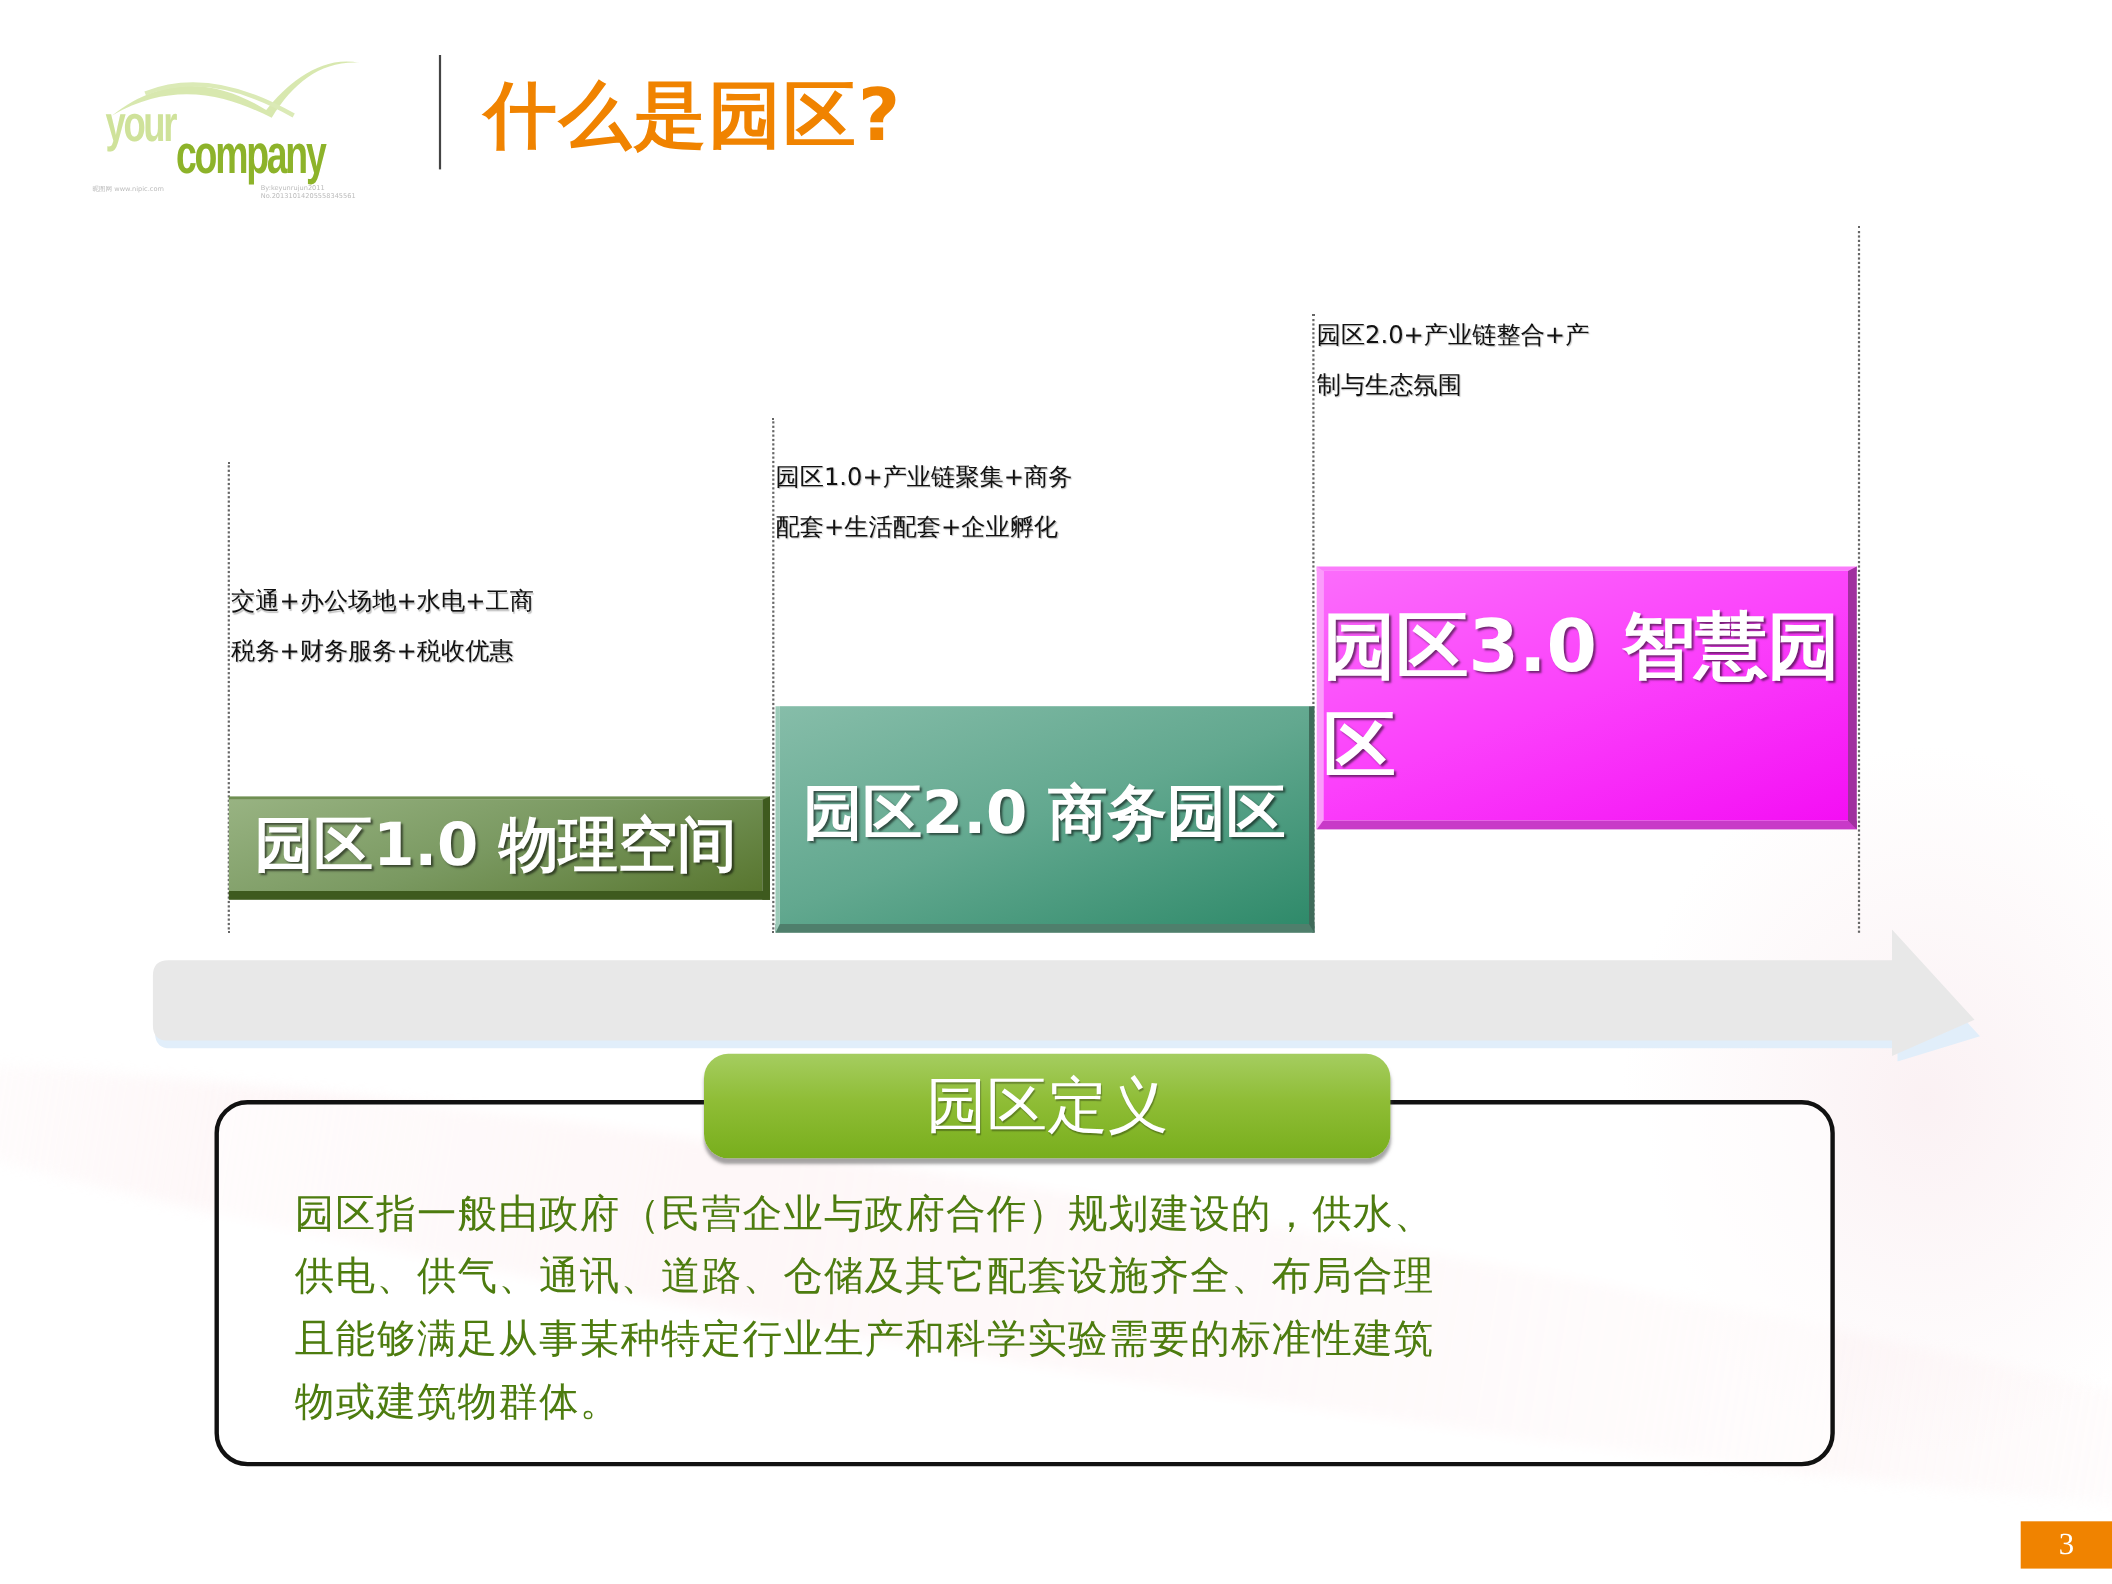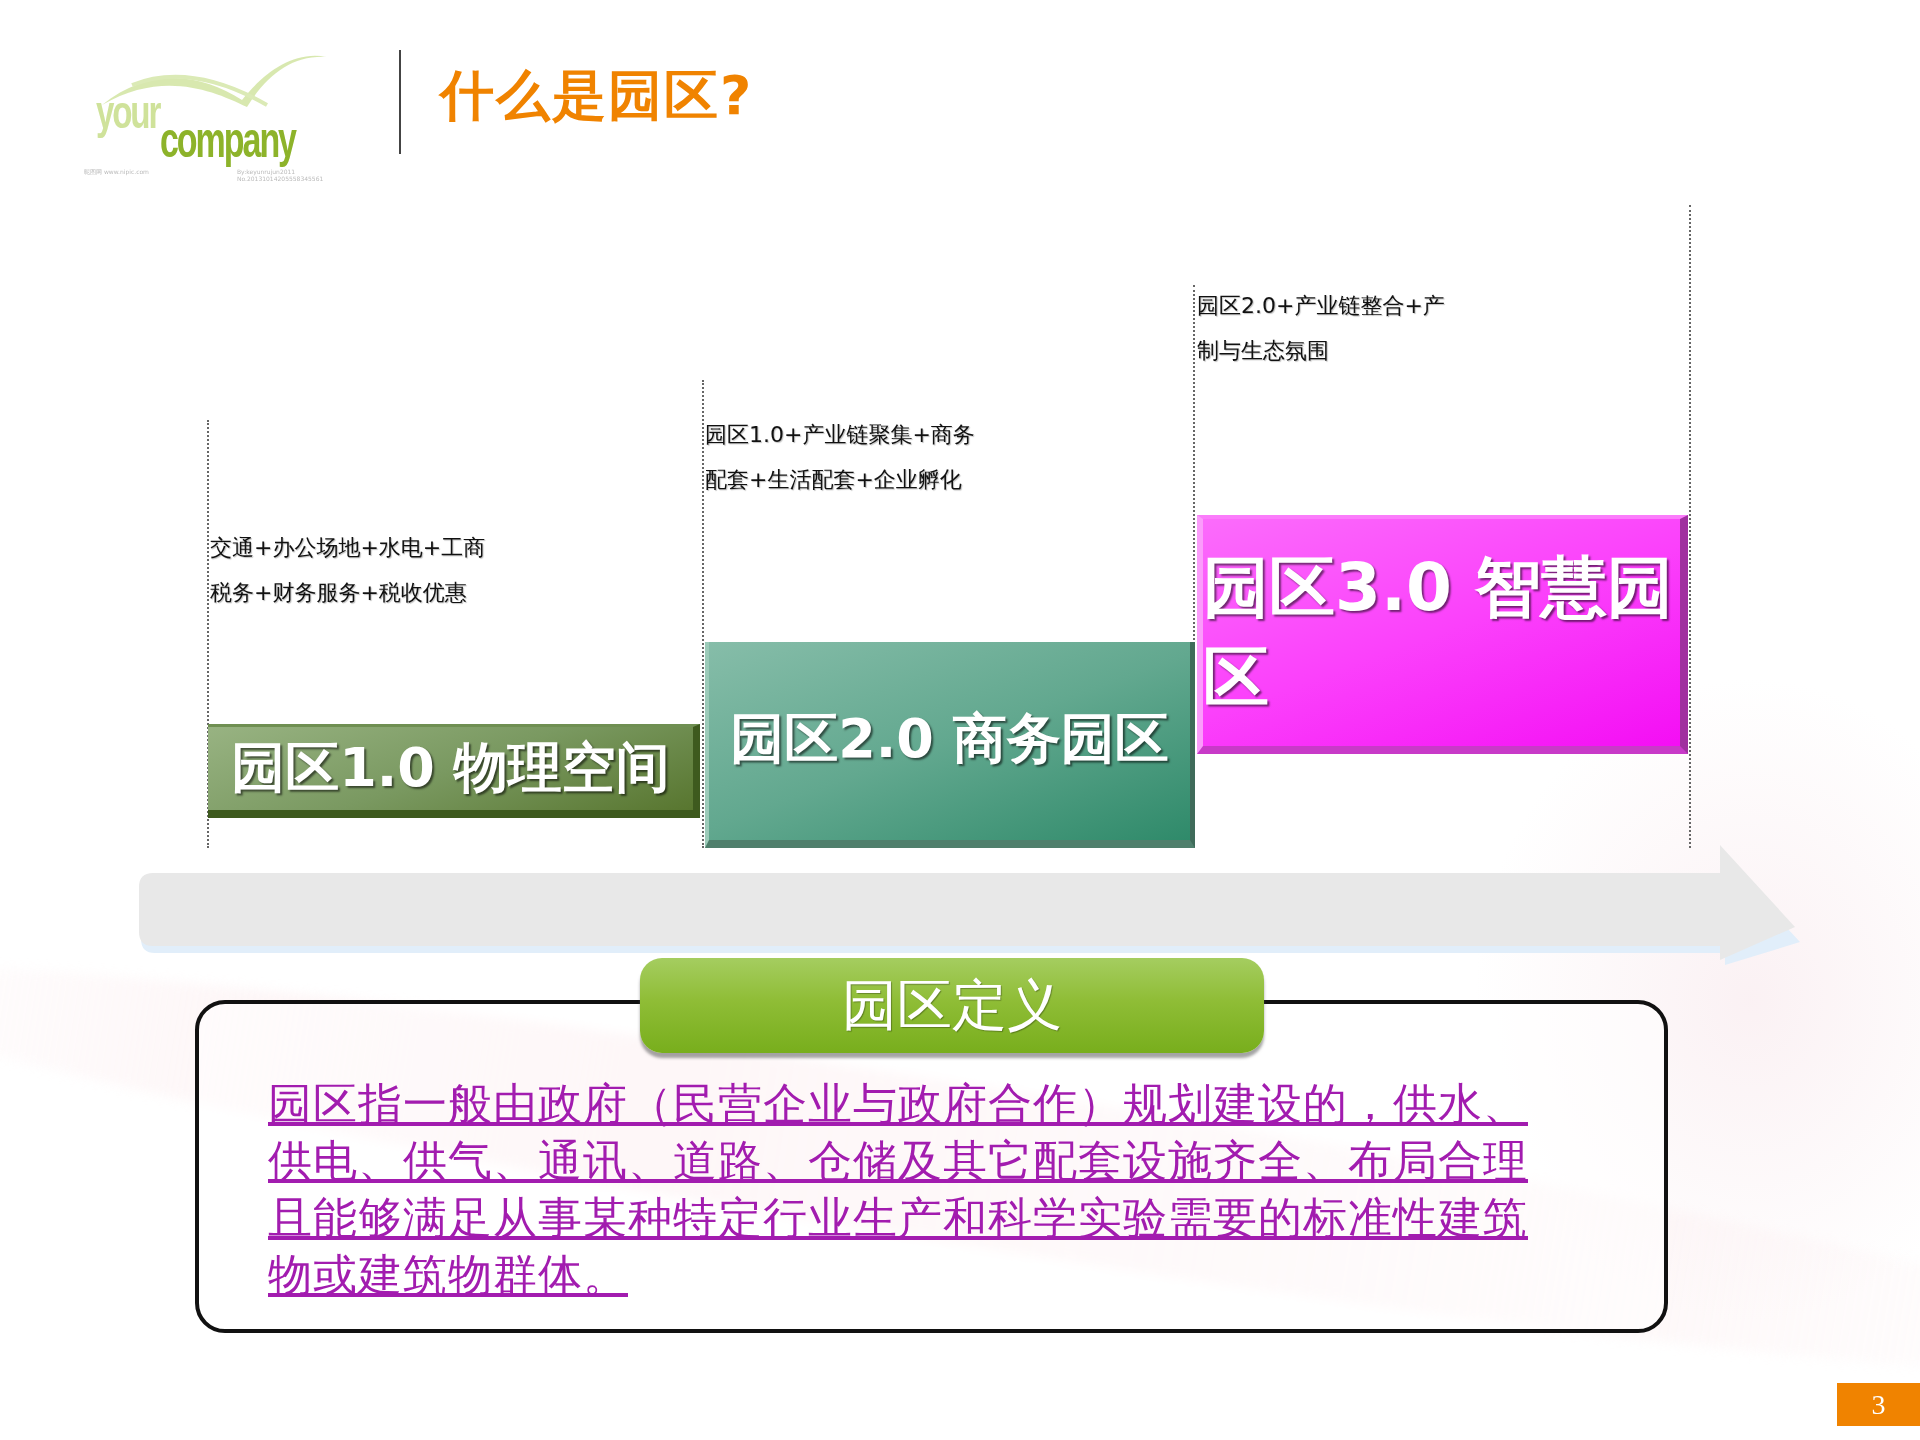--- a/index.html
+++ b/index.html
@@ -5,31 +5,31 @@
   html,body{margin:0;padding:0;}
   body{width:1920px;height:1440px;position:relative;overflow:hidden;background:#ffffff;font-family:"DejaVu Sans","Liberation Sans",sans-serif;}
   .abs{position:absolute;}
   .swoosh{position:absolute;left:-200px;top:1090px;width:2400px;height:160px;background:linear-gradient(90deg,rgba(255,230,230,0) 0%,rgba(250,225,228,0.55) 35%,rgba(250,230,232,0.35) 70%,rgba(255,240,240,0) 100%);transform:rotate(9deg);border-radius:50%;filter:blur(6px);}
   .swoosh2{position:absolute;left:1450px;top:650px;width:600px;height:700px;background:radial-gradient(ellipse at center,rgba(248,232,236,0.6) 0%,rgba(255,255,255,0) 65%);}
   .logo{left:92px;top:45px;width:240px;height:120px;}
   .logo-your{position:absolute;left:4px;top:40px;font-family:"Liberation Sans",sans-serif;font-weight:bold;font-size:46px;color:#cfe29a;letter-spacing:-3px;transform:scaleX(0.72);transform-origin:left;}
   .logo-company{position:absolute;left:68px;top:66px;font-family:"Liberation Sans",sans-serif;font-weight:bold;font-size:50px;color:#8db32a;letter-spacing:-3px;transform:scaleX(0.68);transform-origin:left;}
   .logo-wm{position:absolute;top:123px;font-size:6px;color:#bbbbbb;}
   .title-divider{left:399px;top:50px;width:2px;height:104px;background:#444;}
-  .title{left:440px;top:60px;font-size:54px;font-weight:bold;color:#f08300;letter-spacing:2px;}
+  .title{left:440px;top:60px;font-size:66px;font-weight:bold;color:#f08300;letter-spacing:2px;}
   .dotline{position:absolute;width:0;border-left:2px dotted #666;}
   .desc{position:absolute;font-size:22px;line-height:45px;color:#111;text-shadow:1px 1px 1px rgba(0,0,0,0.25);}
   .stair{position:absolute;display:flex;align-items:center;justify-content:center;color:#fff;font-weight:bold;text-shadow:2px 2px 2px rgba(0,0,0,0.55);box-sizing:border-box;}
   .s1{left:208px;top:724px;width:492px;height:94px;background:linear-gradient(160deg,#98b382 0%,#7a9961 50%,#58762f 100%);border-top:3px solid #6f8f52;border-bottom:8px solid #3e5a1e;border-right:7px solid #3e5a1e;font-size:54px;}
   .s2{left:705px;top:642px;width:490px;height:206px;background:linear-gradient(160deg,#86bda9 0%,#62a88f 50%,#2f8a6a 100%);border-bottom:8px solid #4f7f6c;border-right:5px solid #3f6b5a;border-left:4px solid #9ccbb9;font-size:54px;padding-bottom:4px;}
   .s3{left:1197px;top:515px;width:491px;height:239px;background:linear-gradient(160deg,#fb6cfb 0%,#fb40fb 50%,#f40ef4 100%);border-top:4px solid #fb7cfb;border-bottom:8px solid #c83ac8;border-right:8px solid #a0309f;border-left:6px solid #fb9cfb;font-size:66px;}
   .arrow{left:135px;top:845px;width:1665px;height:120px;}
   .def-box{left:195px;top:1000px;width:1473px;height:333px;border:4px solid #111;border-radius:30px;box-sizing:border-box;background:rgba(255,255,255,0.5);}
   .def-tab{left:640px;top:958px;width:624px;height:95px;border-radius:22px;background:linear-gradient(180deg,#a5cd60 0%,#8fbd36 45%,#78ae1c 100%);box-shadow:0 5px 3px rgba(90,90,90,0.55);display:flex;align-items:center;justify-content:center;color:#fff;font-size:55px;text-shadow:1px 1px 1px rgba(0,0,0,0.3);}
-  .def-text{left:268px;top:1075px;width:1370px;font-size:44px;line-height:57px;color:#a21caf;letter-spacing:1px;text-decoration:underline;}
+  .def-text{left:268px;top:1075px;width:1370px;font-size:36px;line-height:57px;color:#4d7c0f;letter-spacing:1px;}
   .page-num{left:1837px;top:1383px;width:83px;height:43px;background:#f08300;color:#fff;font-family:"Liberation Serif",serif;font-size:28px;display:flex;align-items:center;justify-content:center;}
 </style>
 </head>
 <body>
 
 <div class="swoosh"></div>
 <div class="swoosh2"></div>
 
 <div class="abs logo">
   <svg class="abs" style="left:0;top:0" width="240" height="80">

